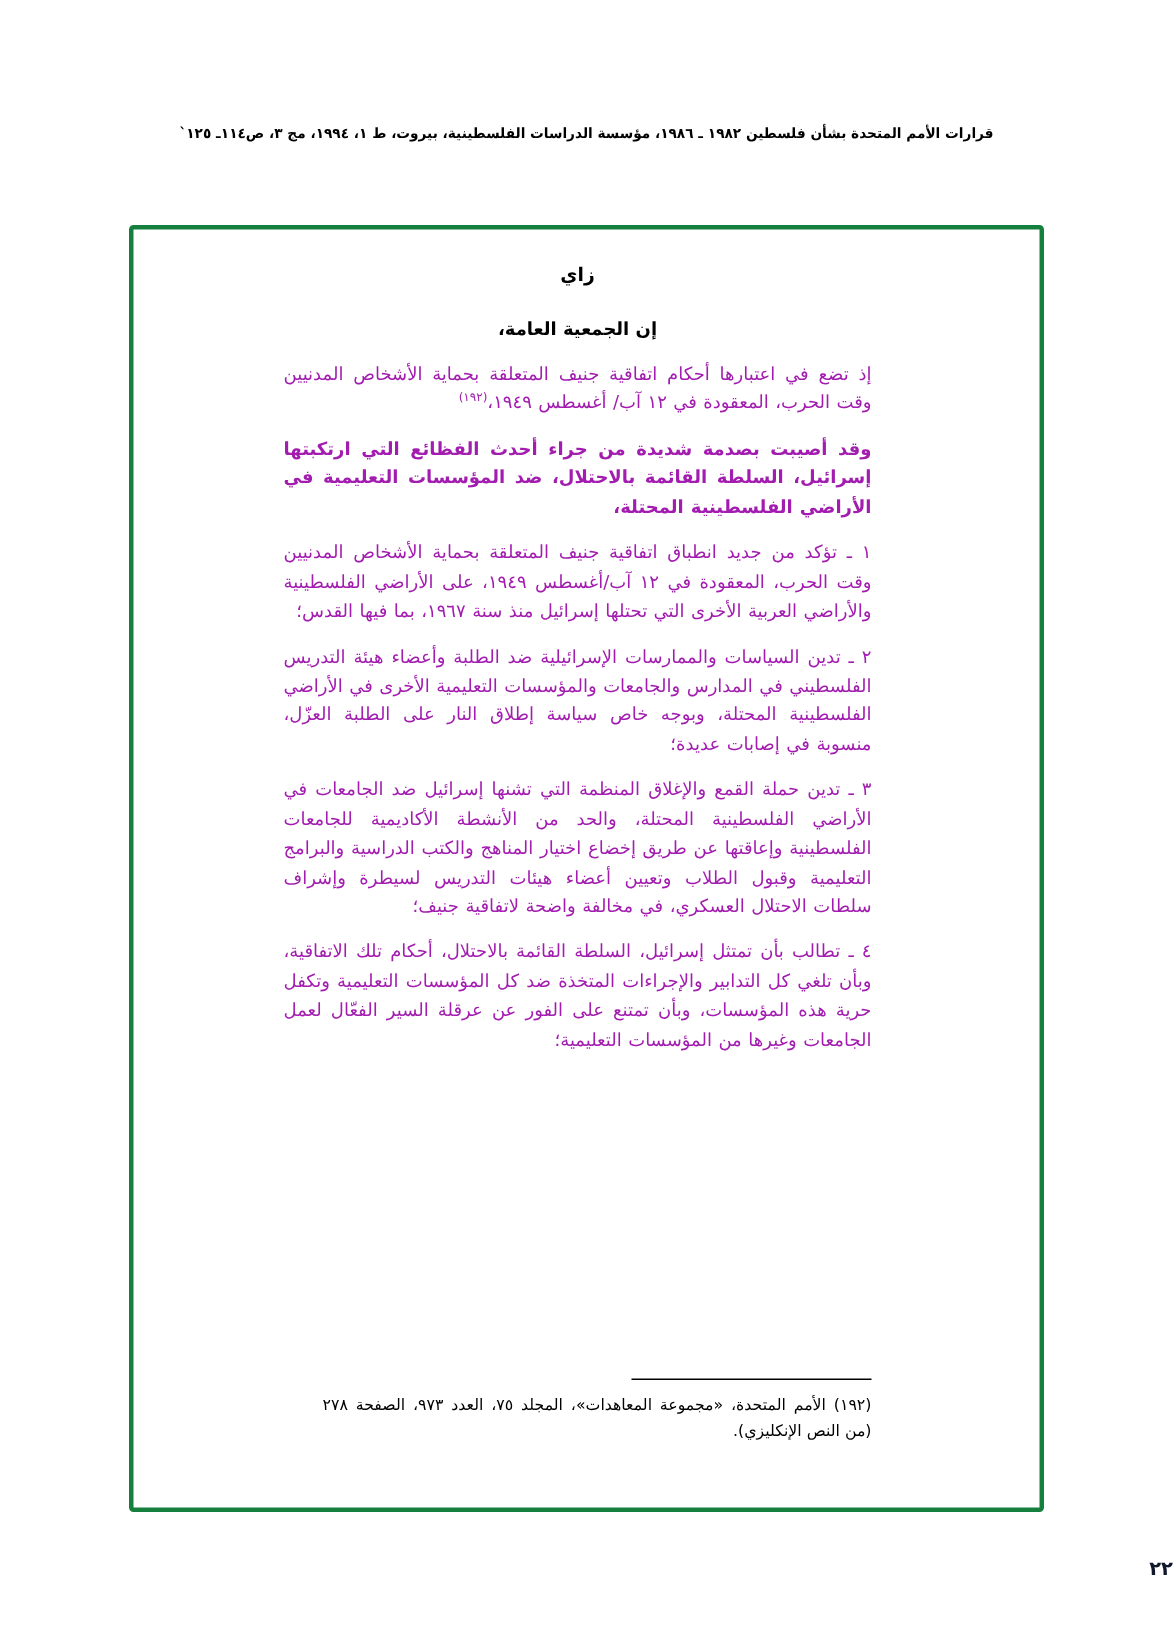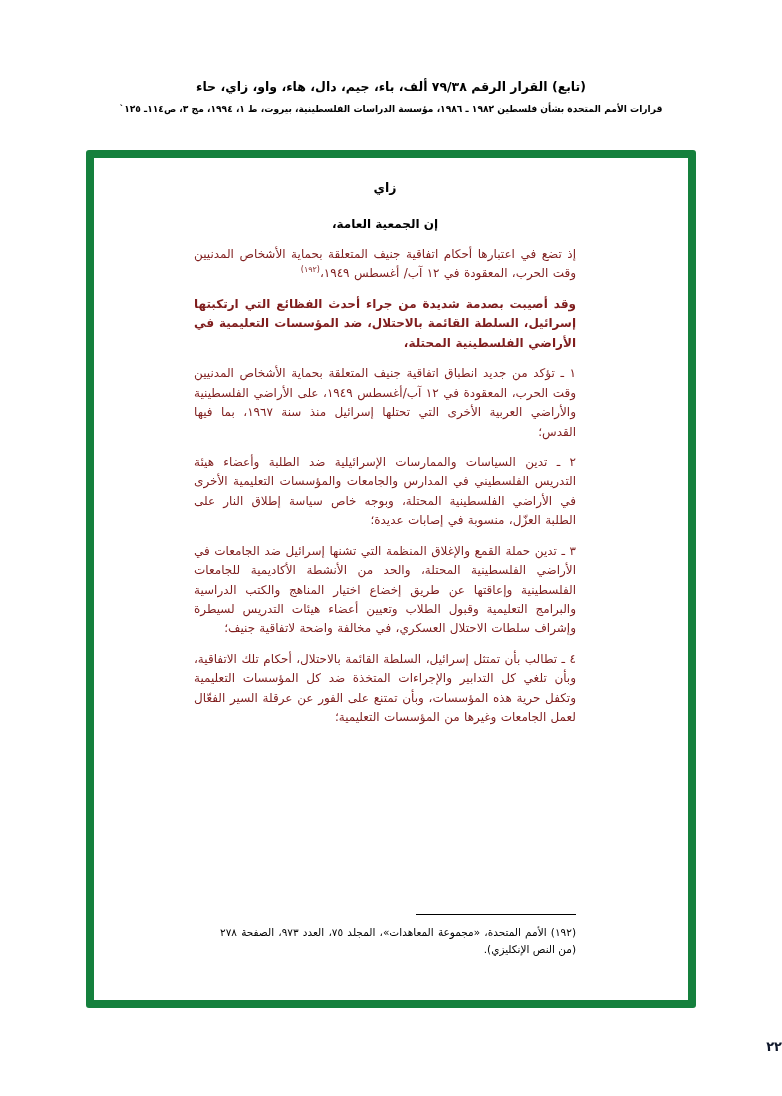--- a/index.html
+++ b/index.html
@@ -47,21 +47,21 @@
     transform: scaleX(0.96);
   }
 
   
   .frame {
     position: absolute;
     top: 150px;
     left: 86px;
     width: 610px;
     height: 858px;
-    border: 8px solid #15803d;
+    border: 3px solid #15803d;
     border-radius: 3px;
     box-sizing: border-box;
     background: #ffffff;
   }
   .frame-inner {
     position: absolute;
     top: 22px;
     left: 0;
     right: 0;
     bottom: 0;
@@ -84,21 +84,21 @@
     color: #000;
     text-align: center;
   }
 
   p.para {
     font-size: 12px;
     line-height: 1.62;
     margin: 0 0 11px 0;
     text-align: justify;
     text-align-last: right;
-    color: #7f1d1d;
+    color: #a21caf;
     word-spacing: 0.5px;
   }
   p.para.bold {
     font-weight: bold;
   }
   .sup {
     font-size: 8px;
     vertical-align: super;
   }
 
@@ -135,21 +135,20 @@
     font-weight: bold;
     color: #0f172a;
   }
 </style>
 </head>
 <body>
 
 <div class="page">
 
   <div class="header">
-    <div class="header-title">(تابع) القرار الرقم ٧٩/٣٨ ألف، باء، جيم، دال، هاء، واو، زاي، حاء</div>
     <div class="header-sub">قرارات الأمم المتحدة بشأن فلسطين ١٩٨٢ ـ ١٩٨٦، مؤسسة الدراسات الفلسطينية، بيروت، ط ١، ١٩٩٤، مج ٣، ص١١٤ـ ١٢٥`</div>
   </div>
 
   <div class="frame">
     <div class="frame-inner">
 
       <div class="doc-heading">زاي</div>
       <div class="doc-subheading">إن الجمعية العامة،</div>
 
       <p class="para">

